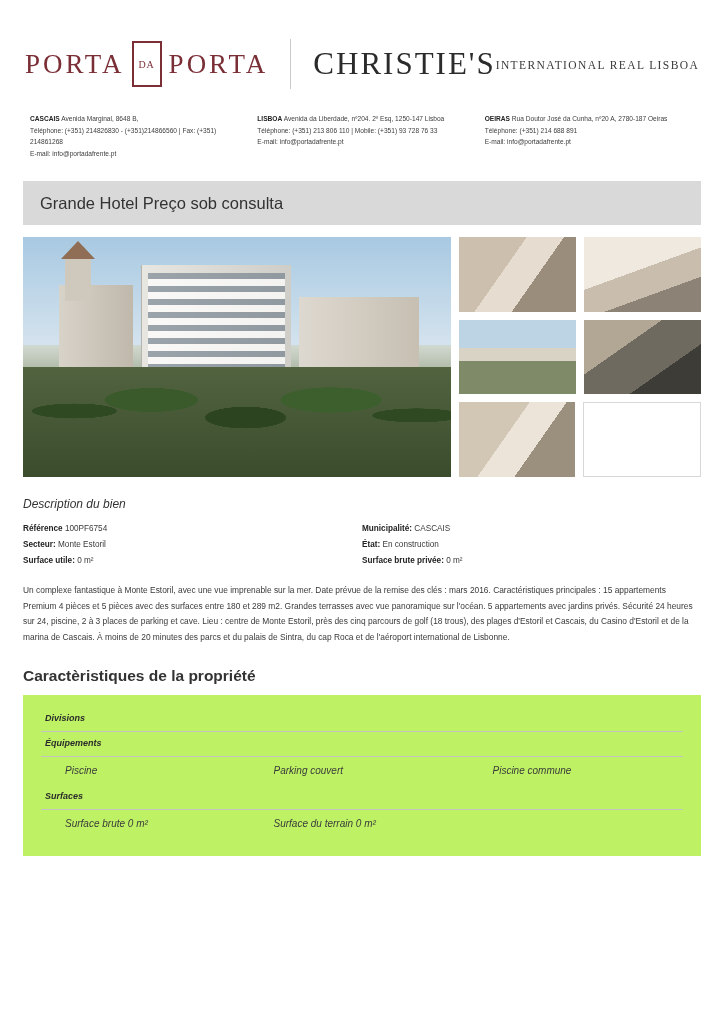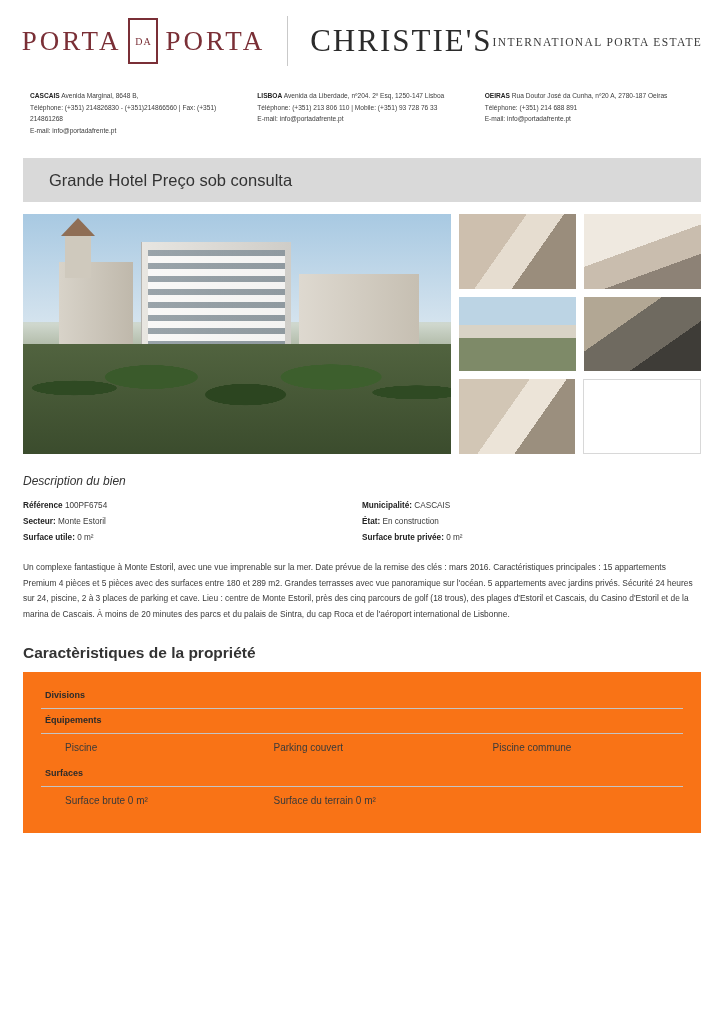--- a/index.html
+++ b/index.html
@@ -18,21 +18,21 @@
     width: 724px; height: 1024px;
     position: relative;
     background: #fff;
   }
 
   
   .logo-row {
     display: flex;
     justify-content: center;
     align-items: center;
-    padding-top: 16px;
+    padding-top: 39px;
     gap: 22px;
   }
   .pf-logo {
     display: flex;
     align-items: center;
     gap: 7px;
     color: #7a2f36;
     font-family: "Liberation Serif", serif;
     letter-spacing: 2px;
   }
@@ -88,21 +88,21 @@
   
   .title-band {
     margin: 22px 23px 0 23px;
     background: #d9d9d9;
     height: 44px;
     display: flex;
     align-items: center;
     padding-left: 12px;
   }
   .title-band h1 {
-    margin: 14px;
+    margin: 5px;
     font-size: 16.5px;
     font-weight: 400;
     color: #333;
   }
 
   
   .gallery {
     margin: 12px 23px 0 23px;
     display: flex;
     gap: 8px;
@@ -201,22 +201,23 @@
 
   
   .char-h {
     margin: 22px 23px 0 23px;
     font-size: 15.5px;
     font-weight: 700;
     color: #333;
   }
   .char-box {
     margin: 10px 23px 0 23px;
-    background: #f97316;
+    background: #bef264;
     padding: 12px 0 18px 0;
+    font-style: italic;
   }
   .char-group-title {
     font-size: 9px;
     font-weight: bold;
     color: #2b2b2b;
     padding: 6px 0 8px 22px;
   }
   .rule {
     height: 1px;
     background: #c4c4c4;
@@ -239,21 +240,21 @@
 
   <div class="logo-row">
     <div class="pf-logo">
       <span class="pf-word">PORTA</span>
       <span class="pf-box">DA</span>
       <span class="pf-word">PORTA</span>
     </div>
     <div class="divider-vert"></div>
     <div class="chr-logo">
       <span class="chr-main">CHRISTIE'S</span>
-      <span class="chr-sub">INTERNATIONAL PORTA ESTATE</span>
+      <span class="chr-sub">INTERNATIONAL REAL LISBOA</span>
     </div>
   </div>
 
   <div class="contacts">
     <div class="contact-col">
       <div><b>CASCAIS</b>
         <span>Avenida Marginal, 8648 B,</span></div>
       <div>Téléphone: (+351) 214826830 - (+351)214866560 | Fax: (+351) 214861268</div>
       <div>E-mail: info@portadafrente.pt</div>
     </div>

